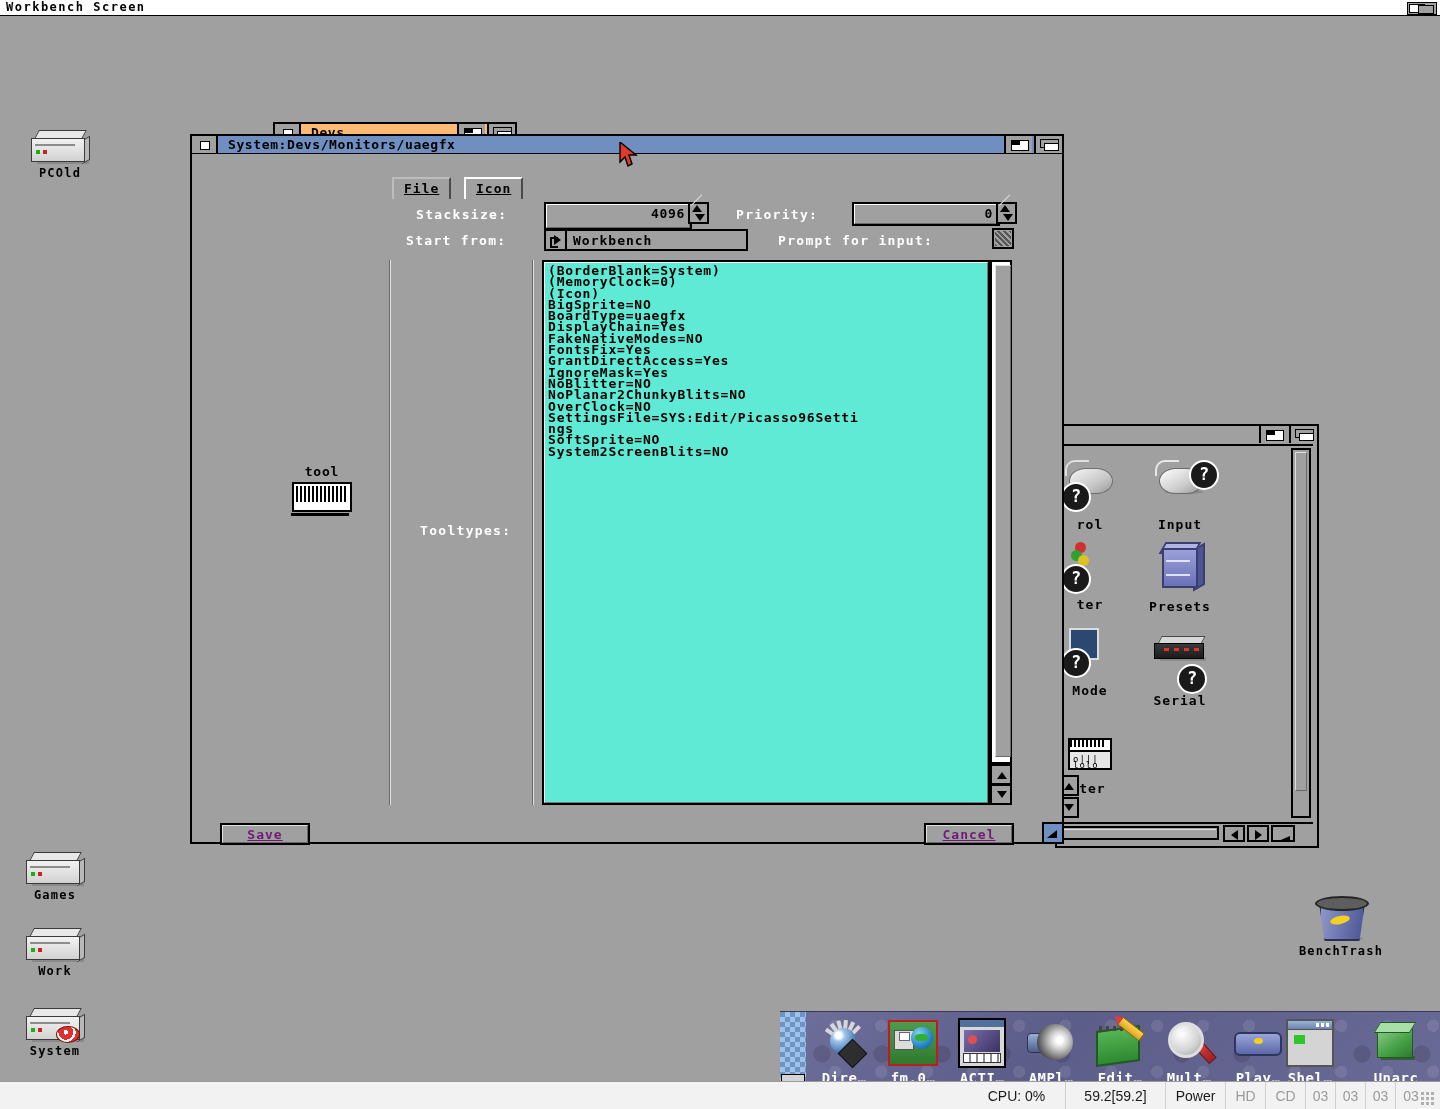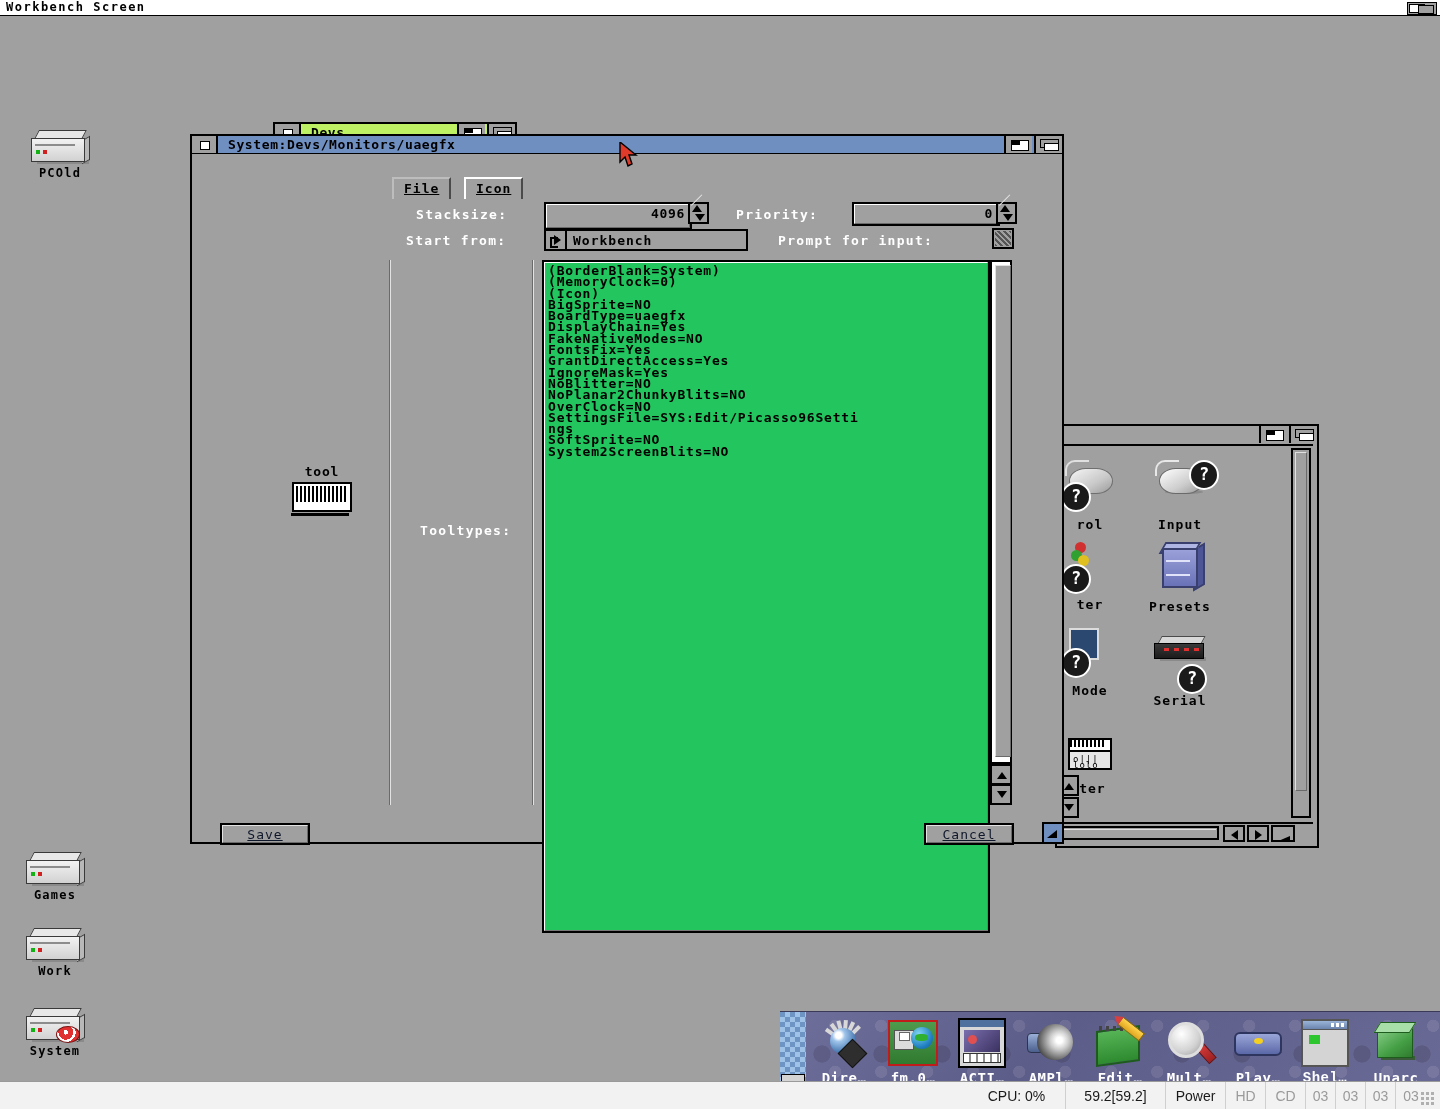--- a/index.html
+++ b/index.html
@@ -87,21 +87,21 @@
   .close-gad i{position:absolute;left:8px;top:5px;width:8px;height:7px;background:#fff;border:1px solid #000;}
   .gad{position:absolute;top:0;width:28px;height:17px;background:#a0a0a0;
     border-left:2px solid #000;box-sizing:border-box;}
   .gad .r1{position:absolute;left:5px;top:4px;width:16px;height:9px;border:1px solid #000;background:#fff;}
   .gad .r2{position:absolute;left:5px;top:4px;width:9px;height:5px;background:#000;}
   .gad .z1{position:absolute;left:4px;top:3px;width:17px;height:7px;border:1px solid #000;background:#a0a0a0;}
   .gad .z2{position:absolute;left:8px;top:7px;width:13px;height:6px;border:1px solid #000;background:#fff;}
 
   
   #devs-win{left:273px;top:106px;width:240px;height:24px;}
-  #devs-win .titlebar{background:#bef264;border-bottom:none;}
+  #devs-win .titlebar{background:#fdba74;border-bottom:none;}
   #devs-win .title-text{color:#000;}
 
   
   #info-win{left:190px;top:118px;width:870px;height:706px;}
   #info-body{position:absolute;left:0;top:18px;width:866px;height:684px;background:#a0a0a0;}
 
   .tabrow{position:absolute;left:200px;top:23px;height:22px;}
   .tab{position:absolute;top:0;height:22px;background:#a0a0a0;box-sizing:border-box;
     border-top:2px solid #d8d8d8;border-left:2px solid #d8d8d8;border-right:2px solid #4a4a4a;
     color:#000;font-size:13px;font-weight:bold;letter-spacing:1px;
@@ -140,22 +140,22 @@
 
   .chkgad{position:absolute;width:22px;height:21px;border:2px solid #000;box-sizing:border-box;
     background:#a0a0a0;}
   .chkgad .fill{position:absolute;left:1px;top:1px;right:1px;bottom:1px;
     background:
       repeating-linear-gradient(45deg,#555 0 2px,#a0a0a0 2px 4px),
       repeating-linear-gradient(-45deg,#444 0 2px,transparent 2px 4px);
   }
 
   
-  #tt-frame{position:absolute;left:350px;top:106px;width:448px;height:673px;
-    background:#22c55e;border:2px solid #000;box-sizing:border-box;}
+  #tt-frame{position:absolute;left:350px;top:106px;width:448px;height:545px;
+    background:#5eead4;border:2px solid #000;box-sizing:border-box;}
   #tt-frame .bevel{position:absolute;left:0;top:0;right:0;bottom:0;
     border-top:1px solid #fff;border-left:1px solid #fff;
     border-bottom:1px solid #777;border-right:1px solid #777;}
   #tt-list{position:absolute;left:4px;top:3px;width:420px;height:536px;overflow:hidden;}
   .ttline{font-size:13px;font-weight:bold;color:#000;letter-spacing:0.8px;
     line-height:11.3px;white-space:pre;height:11.3px;}
 
   #tt-scroll{position:absolute;left:798px;top:106px;width:22px;height:545px;}
   #tt-scroll .track{position:absolute;left:0;top:0;width:22px;height:504px;
     background:#fff;border:2px solid #000;box-sizing:border-box;}
@@ -163,21 +163,21 @@
     border-top:1px solid #e0e0e0;border-left:1px solid #e0e0e0;
     border-bottom:1px solid #6a6a6a;border-right:1px solid #6a6a6a;}
   .arrgad{position:absolute;left:0;width:22px;height:21px;background:#a0a0a0;border:2px solid #000;
     box-sizing:border-box;}
   .arrgad .up{position:absolute;left:5px;top:6px;width:0;height:0;
     border-left:5px solid transparent;border-right:5px solid transparent;border-bottom:7px solid #000;}
   .arrgad .dn{position:absolute;left:5px;top:5px;width:0;height:0;
     border-left:5px solid transparent;border-right:5px solid transparent;border-top:7px solid #000;}
 
   .btn{position:absolute;height:22px;background:#a0a0a0;border:2px solid #000;box-sizing:border-box;
-    font-size:13px;font-weight:normal;letter-spacing:1px;color:#0f172a;
+    font-size:13px;font-weight:bold;letter-spacing:1px;color:#701a75;
     display:flex;align-items:center;justify-content:center;cursor:default;text-align:center;}
   .btn .bv{position:absolute;left:0;top:0;right:0;bottom:0;
     border-top:1px solid #e2e2e2;border-left:1px solid #e2e2e2;
     border-bottom:1px solid #6a6a6a;border-right:1px solid #6a6a6a;pointer-events:none;}
   .btn u{text-decoration:underline;}
 
   
   #tool-block{position:absolute;left:85px;top:310px;width:90px;text-align:center;}
   #tool-block .tlbl{font-size:13px;font-weight:bold;color:#000;letter-spacing:0.8px;}
   .barcode{width:56px;height:26px;margin:3px auto 0;background:#fff;border:2px solid #000;
@@ -408,20 +408,31 @@
           <div class="body"></div>
           <div class="slot"></div>
           <div class="led1"></div>
           <div class="led2"></div>
           <div class="boot"></div>
         </div>
     </div>
     <div class="lbl">System</div>
   </div>
 
+  <div class="dicon" style="left:1286px;top:874px;width:110px;">
+    <div class="art" style="height:52px;">
+      <div class="trash">
+          <div class="tsh"></div>
+          <div class="can"></div>
+          <div class="mark"></div>
+          <div class="rim"></div>
+        </div>
+    </div>
+    <div class="lbl">BenchTrash</div>
+  </div>
 
   <div class="win win-outer" id="devs-win">
     <div class="titlebar">
       <div class="close-gad">
           <i></i>
         </div>
       <span class="title-text">Devs</span>
       <div class="gad" style="right:30px;">
           <span class="r1"></span>
           <span class="r2"></span>
@@ -768,21 +779,21 @@
       <div class="dart">
         <div class="di-play">
             <span class="sh"></span>
             <span class="body"></span>
             <span class="dot"></span>
           </div>
       </div>
       <div class="dlbl">Play…</div>
     </div>
 
-    <div class="dockitem" style="left:511px;font-family:Liberation Mono, monospace;">
+    <div class="dockitem" style="left:496px;">
       <div class="dart">
         <div class="di-shel">
             <span class="tb"></span>
             <span class="pr"></span>
             <span class="cur"></span>
           </div>
       </div>
       <div class="dlbl">Shel…</div>
     </div>
 

